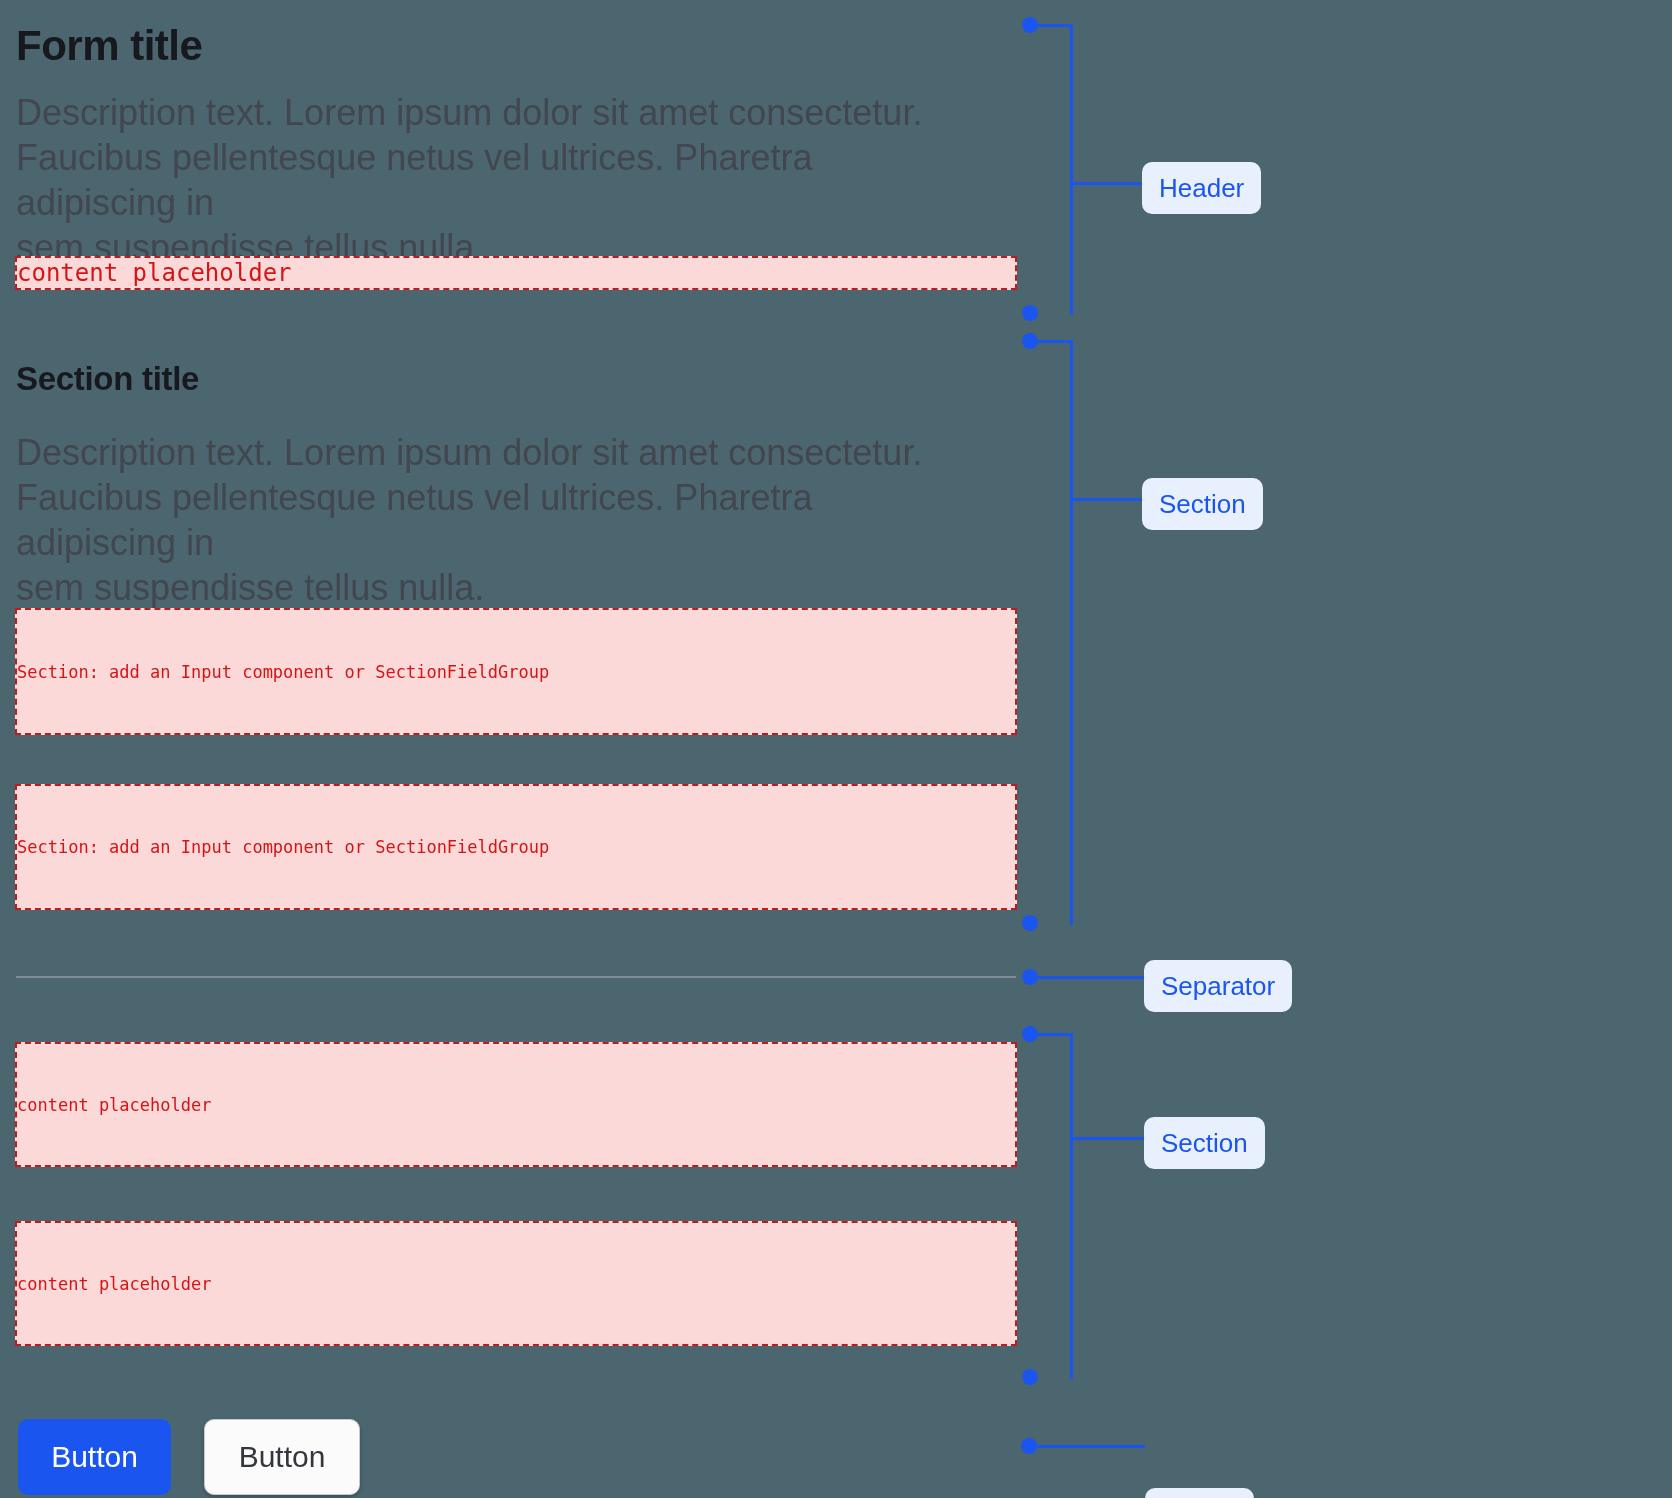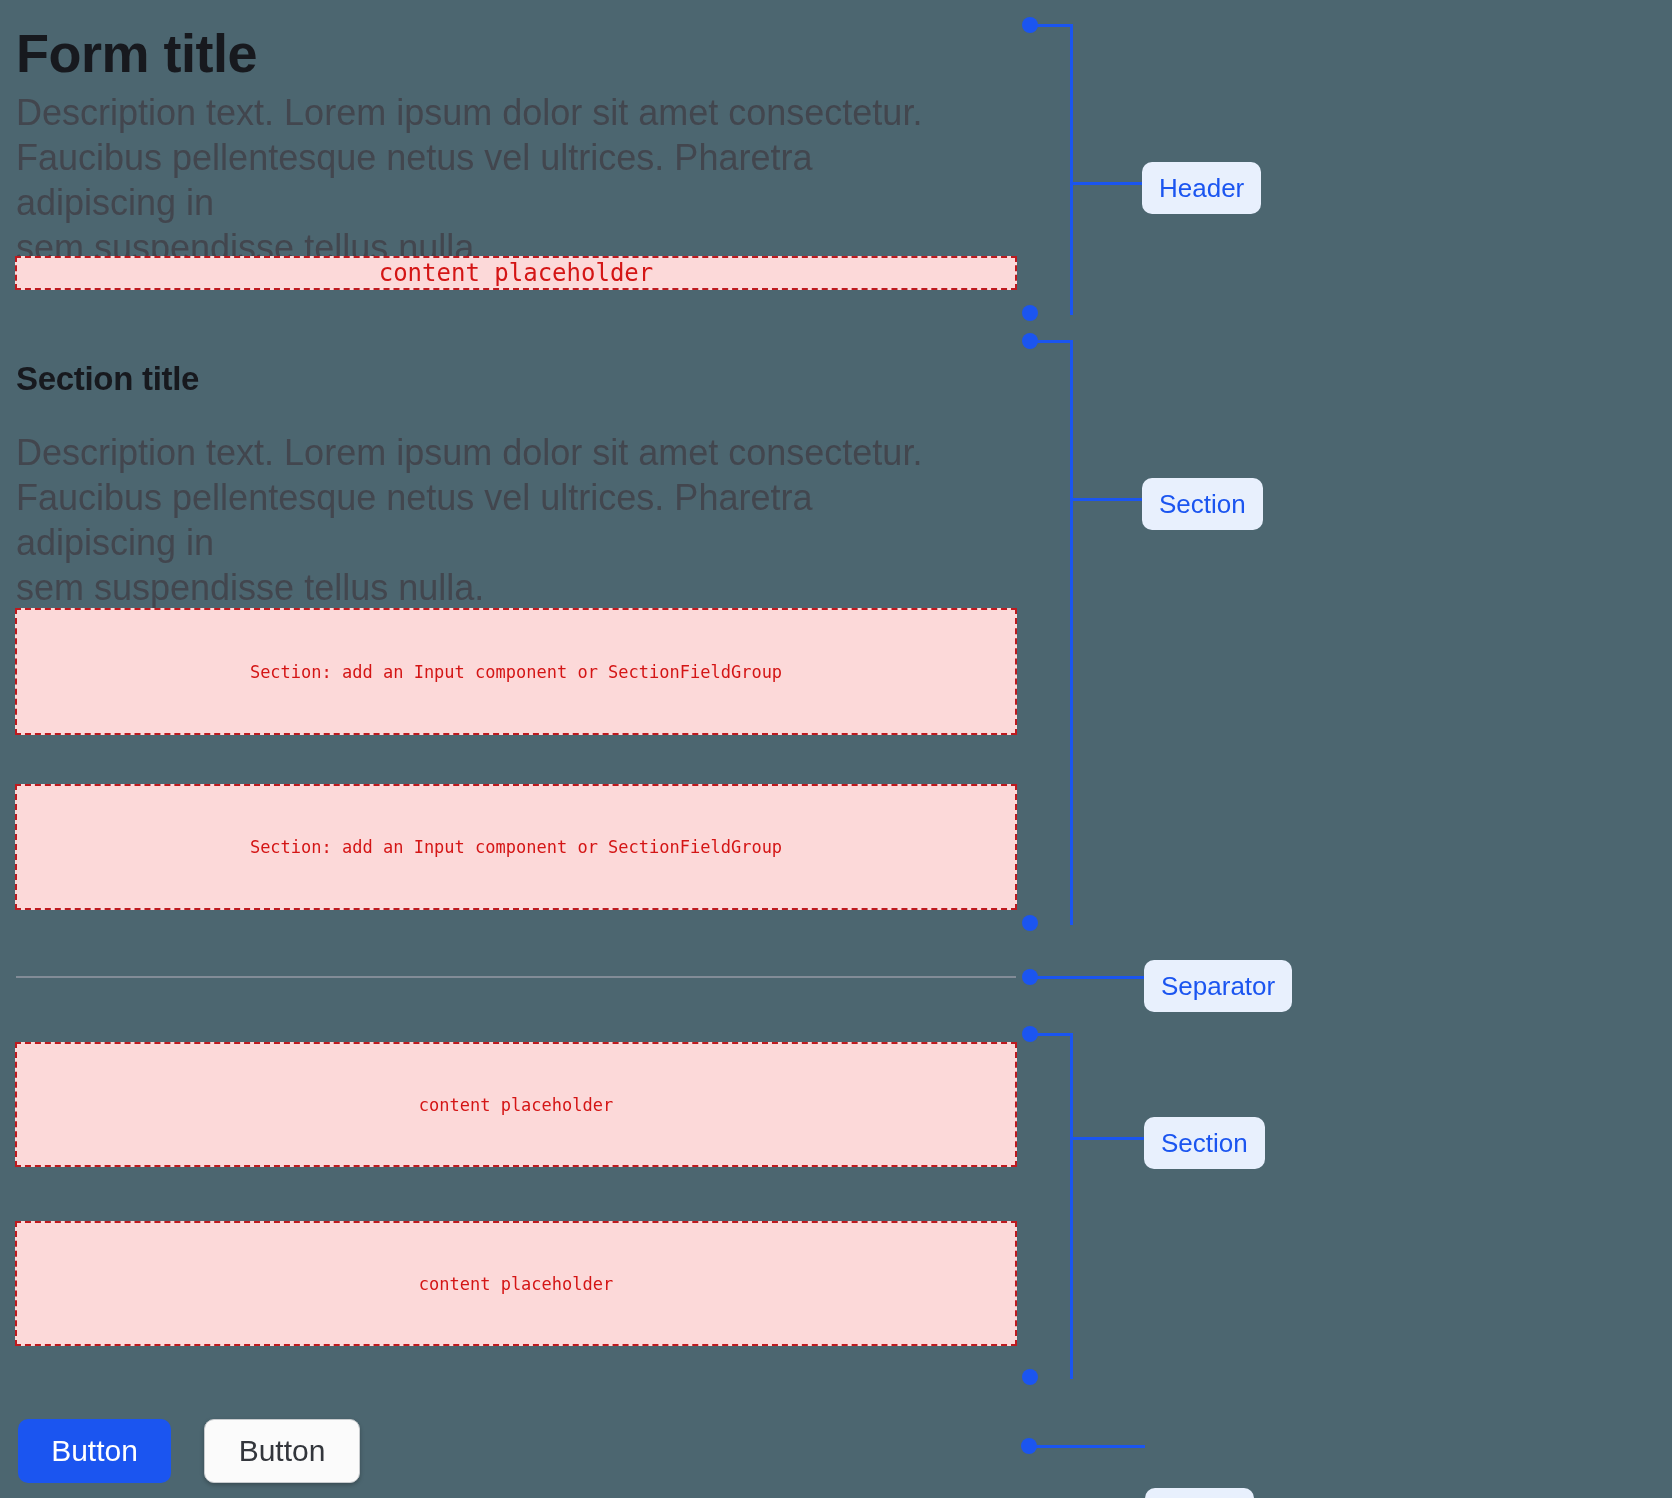--- a/index.html
+++ b/index.html
@@ -20,52 +20,52 @@
   html,body{background:var(--bg);}
   .canvas{
     position:relative;
     width:1672px;height:1498px;
     background:var(--bg);
     font-family:"Liberation Sans","DejaVu Sans",sans-serif;
     overflow:hidden;
   }
   .form-title{
     position:absolute;left:16px;top:22px;
-    font-size:54px;font-weight:700;letter-spacing:-0.5px;
+    font-size:42px;font-weight:700;letter-spacing:-0.5px;
     color:var(--title);
   }
   .section-title{
     position:absolute;left:16px;top:360px;
     font-size:33px;font-weight:700;letter-spacing:-0.3px;
     color:var(--title);
   }
   .desc{
     position:absolute;left:16px;width:960px;
     font-size:36px;line-height:45px;font-weight:400;
     color:var(--desc);
   }
   .desc span{display:block;}
   .ph{
     position:absolute;left:15px;width:1002px;
     background:var(--ph-bg);
     border:2px dashed var(--ph-border);
-    display:flex;align-items:center;justify-content:center;
+    display:flex;align-items:center;justify-content:flex-start;
   }
   .mono{
     font-family:"DejaVu Sans Mono","Liberation Mono",monospace;
     color:var(--ph-text);
   }
   .strip .mono{font-size:24px;}
   .box .mono{font-size:17px;}
   .separator{
     position:absolute;left:16px;top:976px;width:1000px;height:2px;
     background:var(--sep);opacity:.75;
   }
   .btn{
-    position:absolute;top:1419px;height:64px;
+    position:absolute;top:1419px;height:76px;
     border-radius:10px;font-size:30px;
     font-family:"Liberation Sans","DejaVu Sans",sans-serif;
     display:flex;align-items:center;justify-content:center;
     cursor:pointer;
   }
   .btn.primary{
     left:18px;width:153px;
     background:var(--accent);color:#FFFFFF;border:none;
   }
   .btn.secondary{

